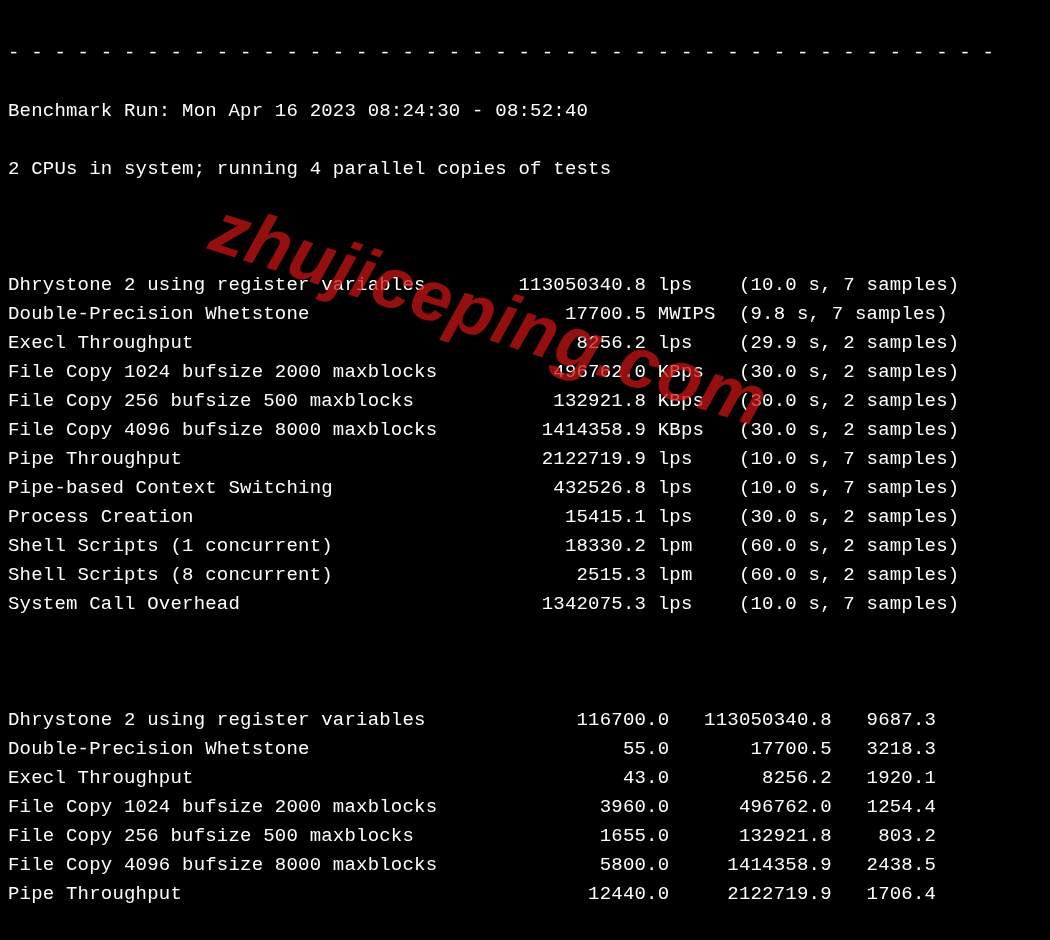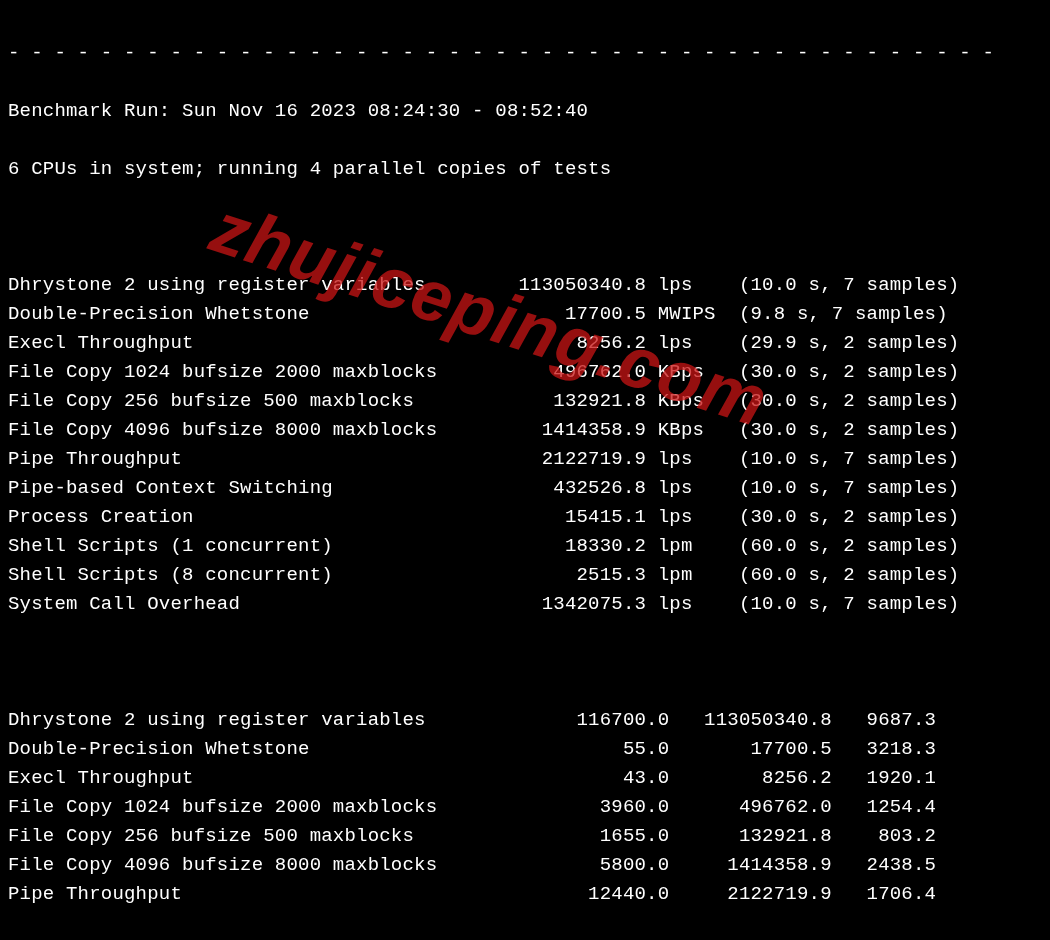--- a/index.html
+++ b/index.html
@@ -35,22 +35,22 @@
     transform: rotate(18deg);
     pointer-events: none;
     letter-spacing: 1px;
   }
 </style>
 </head>
 <body>
 
 <div class="terminal">
 <span class="row">- - - - - - - - - - - - - - - - - - - - - - - - - - - - - - - - - - - - - - - - - - -</span>
-<span class="row">Benchmark Run: Sun Nov 16 2023 08:24:30 - 08:52:40</span>
-<span class="row">6 CPUs in system; running 4 parallel copies of tests</span>
+<span class="row">Benchmark Run: Mon Apr 16 2023 08:24:30 - 08:52:40</span>
+<span class="row">2 CPUs in system; running 4 parallel copies of tests</span>
 <span class="row"> </span>
 <div id="runs-container"><span class="row">Dhrystone 2 using register variables        113050340.8 lps    (10.0 s, 7 samples)</span><span class="row">Double-Precision Whetstone                      17700.5 MWIPS  (9.8 s, 7 samples)</span><span class="row">Execl Throughput                                 8256.2 lps    (29.9 s, 2 samples)</span><span class="row">File Copy 1024 bufsize 2000 maxblocks          496762.0 KBps   (30.0 s, 2 samples)</span><span class="row">File Copy 256 bufsize 500 maxblocks            132921.8 KBps   (30.0 s, 2 samples)</span><span class="row">File Copy 4096 bufsize 8000 maxblocks         1414358.9 KBps   (30.0 s, 2 samples)</span><span class="row">Pipe Throughput                               2122719.9 lps    (10.0 s, 7 samples)</span><span class="row">Pipe-based Context Switching                   432526.8 lps    (10.0 s, 7 samples)</span><span class="row">Process Creation                                15415.1 lps    (30.0 s, 2 samples)</span><span class="row">Shell Scripts (1 concurrent)                    18330.2 lpm    (60.0 s, 2 samples)</span><span class="row">Shell Scripts (8 concurrent)                     2515.3 lpm    (60.0 s, 2 samples)</span><span class="row">System Call Overhead                          1342075.3 lps    (10.0 s, 7 samples)</span></div>
 <span class="row"> </span>
 <div id="index-container"><span class="row">Dhrystone 2 using register variables             116700.0   113050340.8   9687.3</span><span class="row">Double-Precision Whetstone                           55.0       17700.5   3218.3</span><span class="row">Execl Throughput                                     43.0        8256.2   1920.1</span><span class="row">File Copy 1024 bufsize 2000 maxblocks              3960.0      496762.0   1254.4</span><span class="row">File Copy 256 bufsize 500 maxblocks                1655.0      132921.8    803.2</span><span class="row">File Copy 4096 bufsize 8000 maxblocks              5800.0     1414358.9   2438.5</span><span class="row">Pipe Throughput                                   12440.0     2122719.9   1706.4</span></div>
 
 
 
 <div class="watermark">zhujiceping.com</div>
 </div>
 

